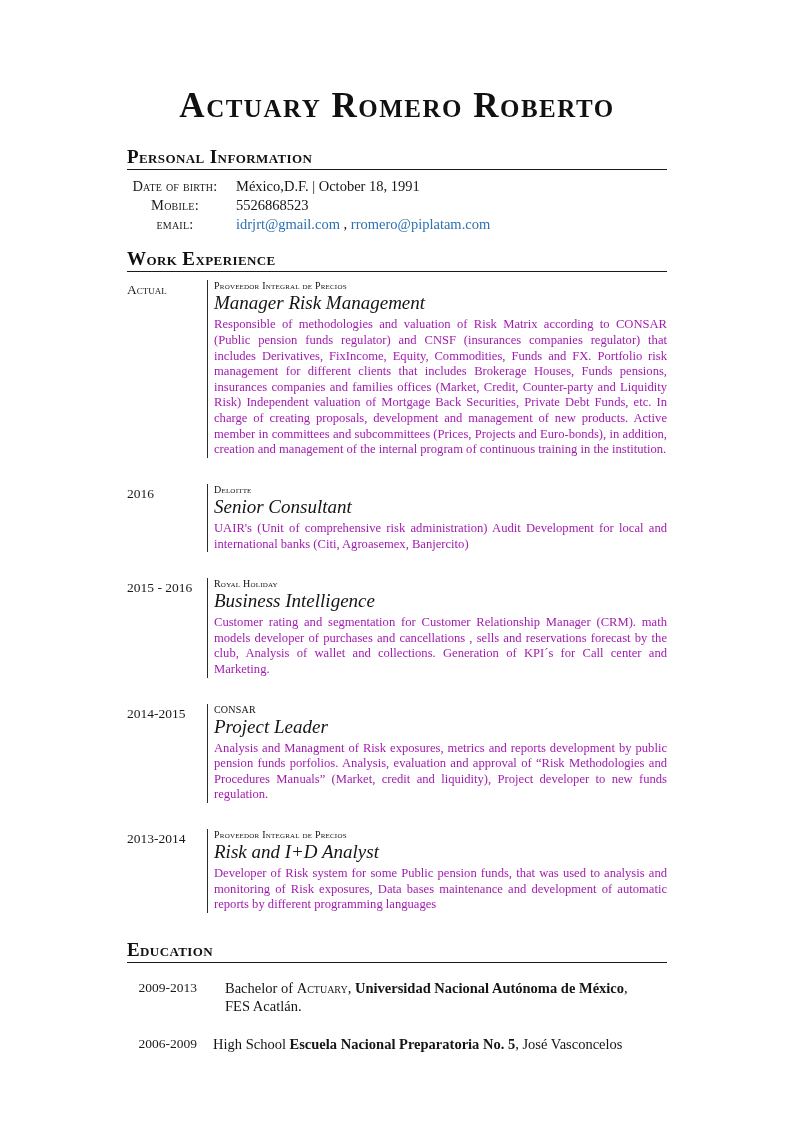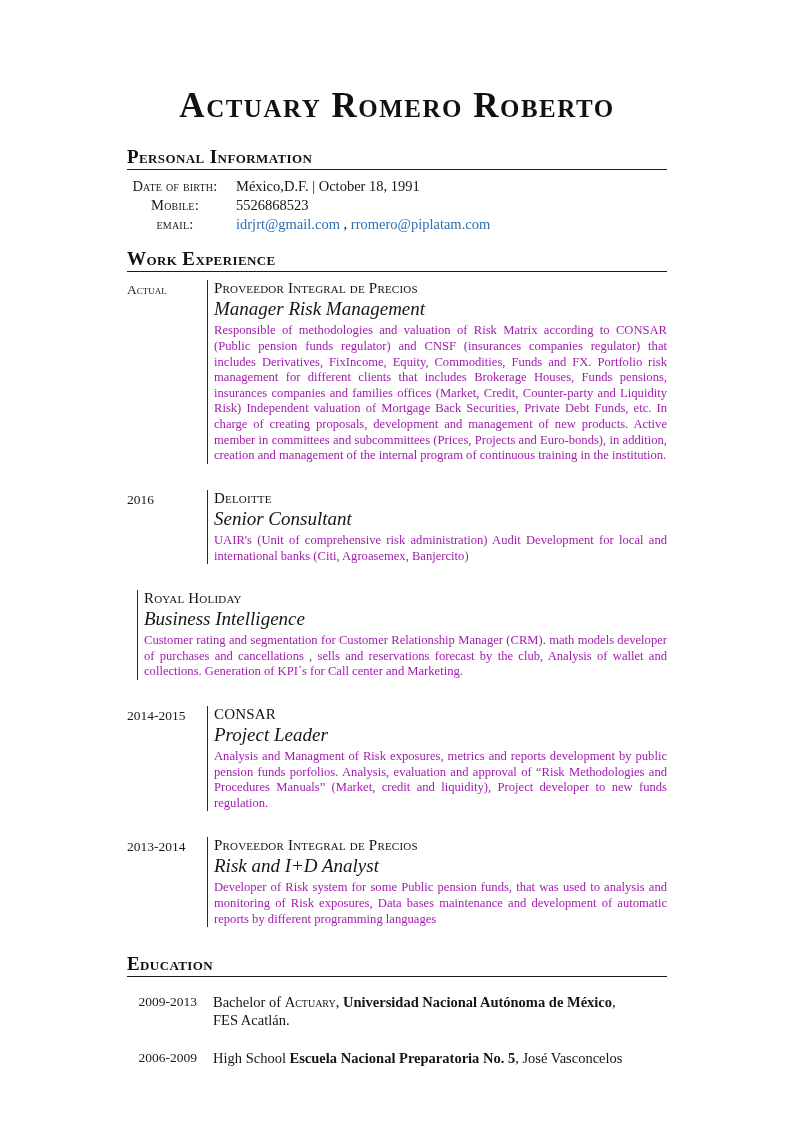--- a/index.html
+++ b/index.html
@@ -62,39 +62,39 @@
     padding-top: 2px;
     color: #1a1a1a;
   }
   .entry-body {
     margin-left: 10px;
     border-left: 1.2px solid #2a2a2a;
     padding-left: 6px;
     flex: 1;
   }
   .entry-company {
-    font-size: 15px;
+    font-size: 10px;
     font-variant: small-caps;
     letter-spacing: 0.2px;
     color: #111;
   }
   .entry-position { font-size: 19px; font-style: italic; margin-top: 1px; }
   .entry-desc {
     font-size: 12.6px;
     line-height: 1.24;
     text-align: justify;
     margin-top: 3px;
     color: #a21caf;
     hyphens: auto;
   }
 
   
   .edu-section { margin-top: 14px; }
   .edu-entry { display: flex; margin-top: 20px; font-size: 14.5px; line-height: 1.25; }
-  .edu-entry.first { margin-top: 16px; }
+  .edu-entry.first { margin-top: 16px; gap: 12px; }
   .edu-date {
     width: 70px; flex-shrink: 0;
     text-align: right;
     font-size: 13.5px;
     padding-top: 1px;
     color: #1a1a1a;
   }
   .edu-body { margin-left: 16px; flex: 1; }
   .sc { font-variant: small-caps; }
   .bold { font-weight: 700; }
@@ -147,20 +147,21 @@
     <div class="work-entry">
       <div class="entry-date">2016</div>
       <div class="entry-body">
         <div class="entry-company">Deloitte</div>
         <div class="entry-position">Senior Consultant</div>
         <p class="entry-desc">UAIR's (Unit of comprehensive risk administration) Audit Development for local and international banks (Citi, Agroasemex, Banjercito)</p>
       </div>
     </div>
 
     <div class="work-entry">
+      <div class="entry-date">2015 - 2016</div>
       <div class="entry-body">
         <div class="entry-company">Royal Holiday</div>
         <div class="entry-position">Business Intelligence</div>
         <p class="entry-desc">Customer rating and segmentation for Customer Relationship Manager (CRM). math models developer of purchases and cancellations , sells and reservations forecast by the club, Analysis of wallet and collections. Generation of KPI´s for Call center and Marketing.</p>
       </div>
     </div>
 
     <div class="work-entry">
       <div class="entry-date">2014-2015</div>
       <div class="entry-body">

